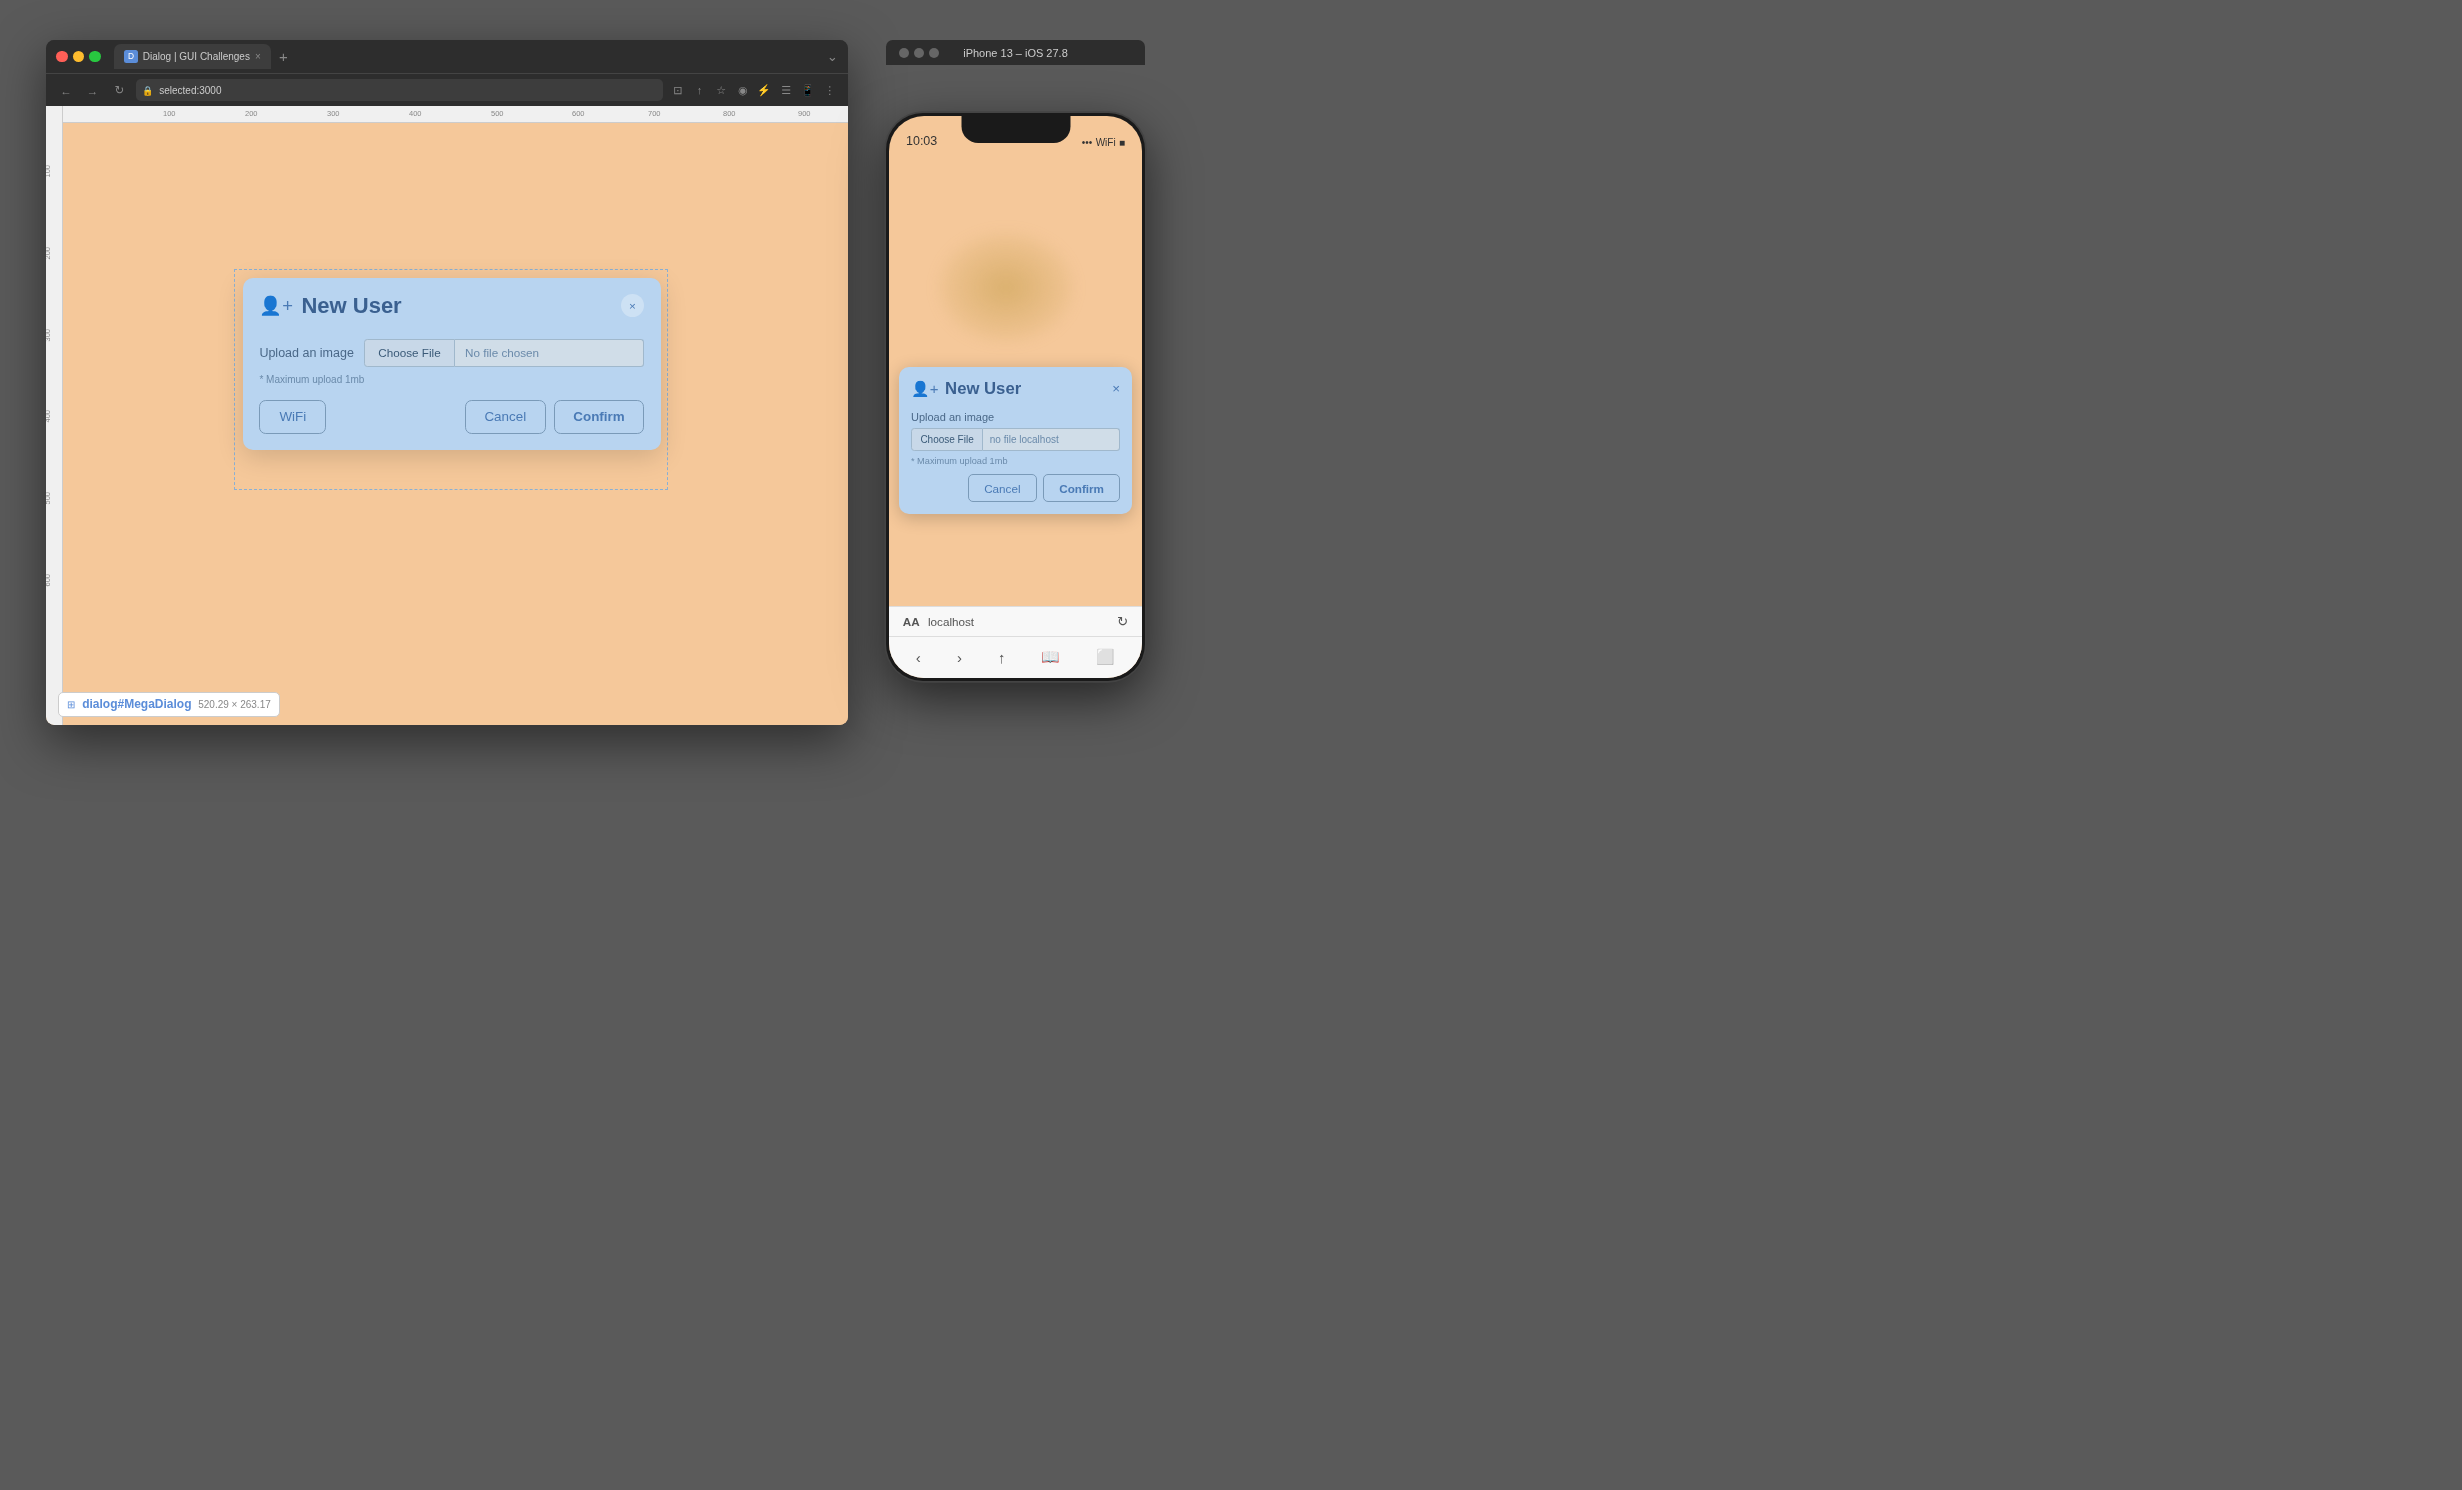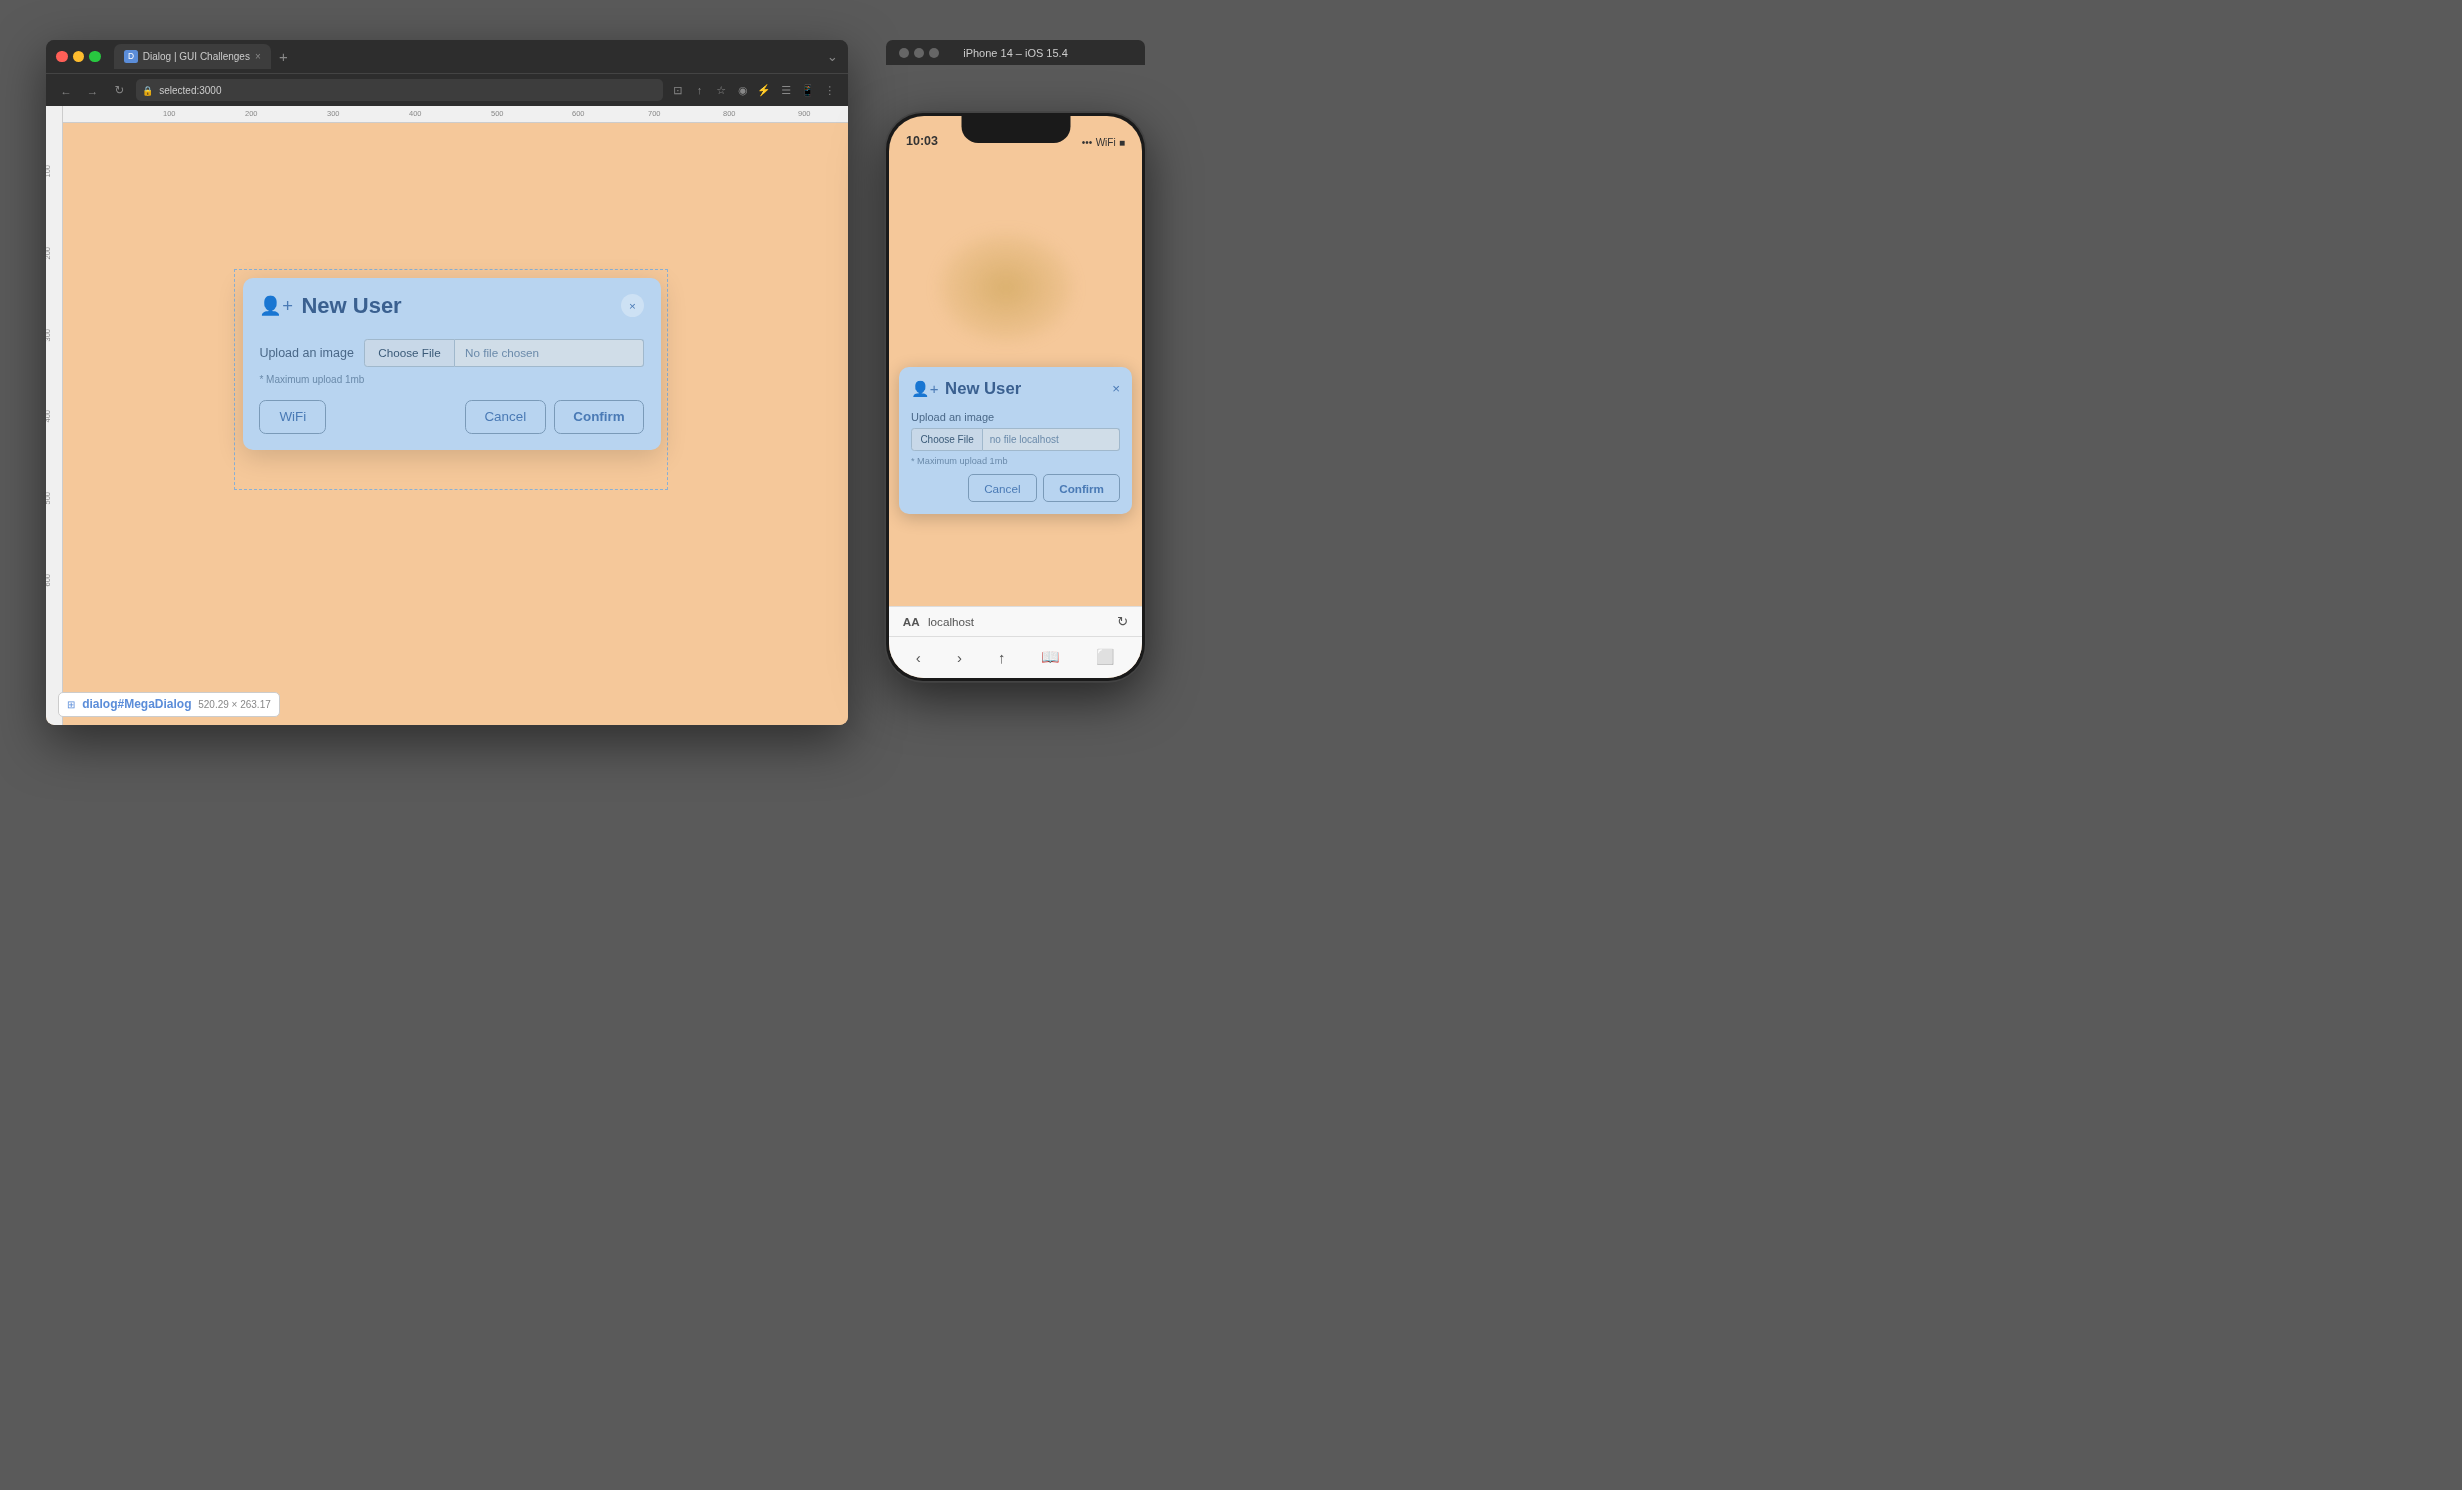--- a/index.html
+++ b/index.html
@@ -439,21 +439,21 @@
       right: 0;
       height: 37px;
       display: flex;
       align-items: flex-end;
       padding: 0 16.7px 5px;
       z-index: 5;
     }
 
     .phone-time {
       font-size: 12.5px;
-      font-weight: 700;
+      font-weight: 400;
       color: #333;
     }
 
     .phone-status-icons {
       margin-left: auto;
       display: flex;
       align-items: center;
       gap: 3.3px;
       font-size: 10px;
       color: #333;
@@ -672,21 +672,21 @@
   </style>
 </head>
 <body>
 
 <div class="phone-external-header">
   <div class="phone-ext-traffic">
     <div class="phone-ext-tl phone-ext-tl-red"></div>
     <div class="phone-ext-tl phone-ext-tl-y"></div>
     <div class="phone-ext-tl phone-ext-tl-g"></div>
   </div>
-  <span class="phone-ext-title">iPhone 14 – iOS 15.4</span>
+  <span class="phone-ext-title">iPhone 13 – iOS 27.8</span>
   <div style="width:40px"></div>
 </div>
 
 <div class="browser-window">
 
   <div class="browser-titlebar">
     <div class="traffic-lights">
       <div class="traffic-light tl-red"></div>
       <div class="traffic-light tl-yellow"></div>
       <div class="traffic-light tl-green"></div>

